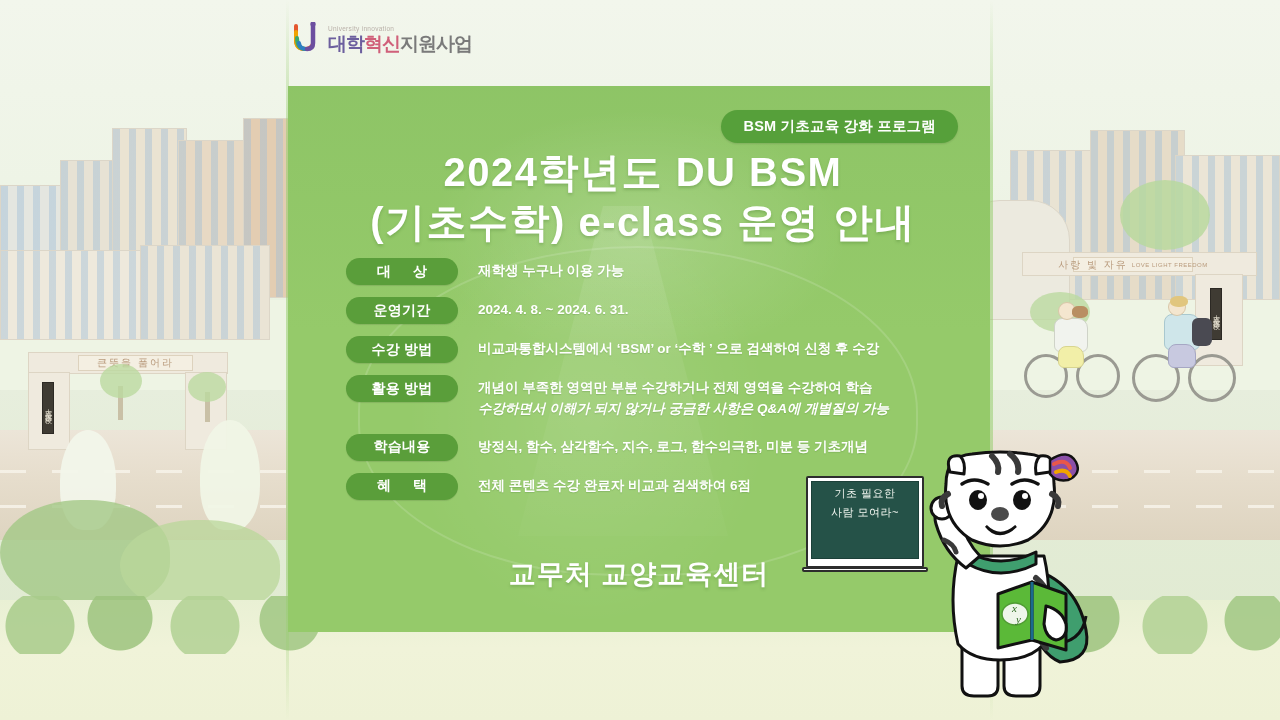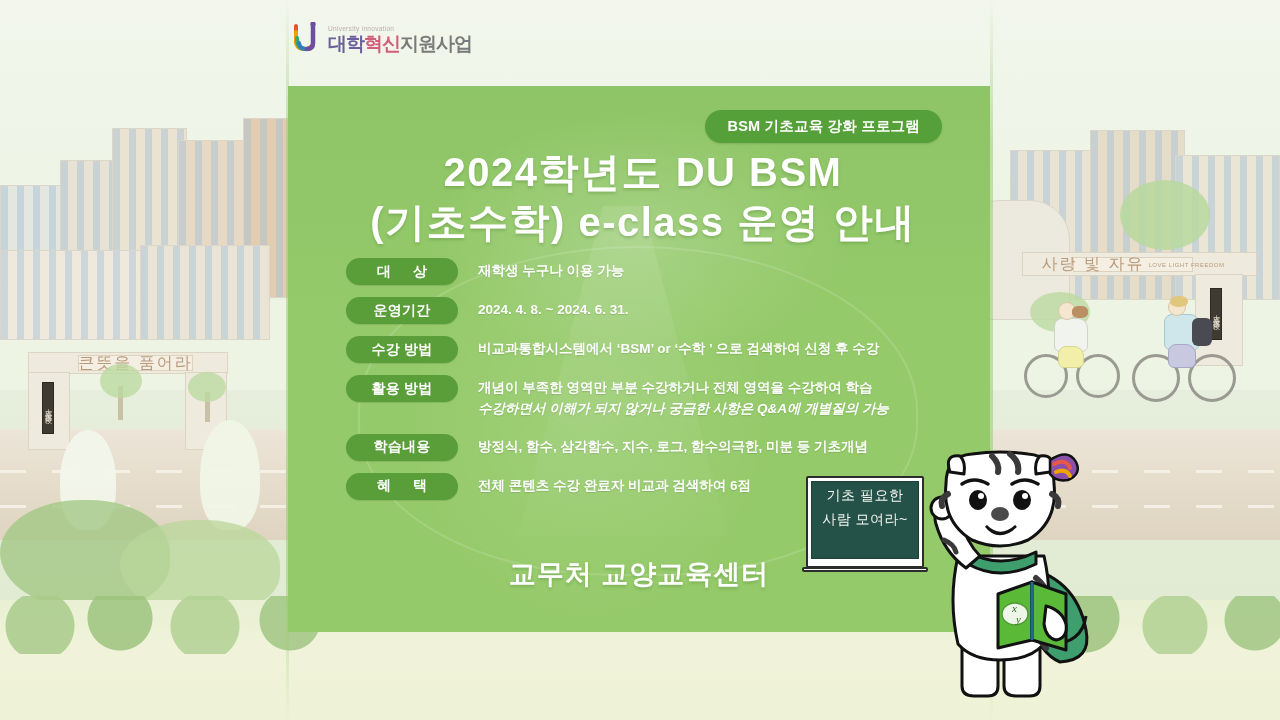--- a/index.html
+++ b/index.html
@@ -82,21 +82,21 @@
     position:absolute;
     background:#efeade; border:1px solid #ddd5c4;
   }
   .gate-sign {
     position:absolute;
     background:#f4efe2; border:1px solid #ddd2bd;
     display:flex; align-items:center; justify-content:center;
     gap:4px;
     color:#b89a7c; white-space:nowrap;
   }
-  .gate-sign .ko { font-size:16px; letter-spacing:2px; }
+  .gate-sign .ko { font-size:10px; letter-spacing:2px; }
   .gate-sign .en { font-size:6px; letter-spacing:.5px; }
   .gate-vsign {
     position:absolute; background:#3f3b33; color:#e8e2d2;
     writing-mode:vertical-rl; font-size:7px; letter-spacing:2px;
     display:flex; align-items:center; justify-content:center;
     border:1px solid #2c2924;
   }
 
   
   .cyclist { position:absolute; }
@@ -147,21 +147,21 @@
   }
   .panel-road {
     position:absolute; left:210px; top:120px; width:250px; height:330px;
     background:linear-gradient(180deg, rgba(255,255,255,.10), rgba(255,255,255,.02));
     clip-path:polygon(42% 0%, 58% 0%, 92% 100%, 8% 100%);
     pointer-events:none;
   }
 
   
   #badge {
-    position:absolute; right:48px; top:24px;
+    position:absolute; right:32px; top:24px;
     background:#56a03a; color:#ffffff;
     font-size:14.5px; font-weight:bold; letter-spacing:.2px;
     padding:7px 22px; border-radius:20px;
     box-shadow:0 1px 2px rgba(0,0,0,.12);
     white-space:nowrap;
   }
 
   
   #title {
     position:absolute; left:0; right:0; top:62px;
@@ -215,21 +215,21 @@
   .cb-frame {
     position:absolute; inset:0; background:#ffffff;
     border:2px solid #2d2d2d; border-radius:2px;
   }
   .cb-face {
     position:absolute; left:5px; top:5px; right:5px; bottom:9px;
     background:#255248; border:1px solid #1c4039;
   }
   .cb-text {
     position:absolute; left:6px; top:8px; right:6px;
-    color:#f2f6f0; font-size:14px; line-height:1.7;
+    color:#f2f6f0; font-size:11px; line-height:1.7;
     text-align:center; letter-spacing:.5px;
   }
   .cb-legs {
     position:absolute; left:-4px; bottom:-4px; width:126px; height:5px;
     background:#ffffff; border:2px solid #2d2d2d; border-radius:2px;
   }
 
   
   #mascot { position:absolute; left:900px; top:448px; width:220px; height:264px; }
 

